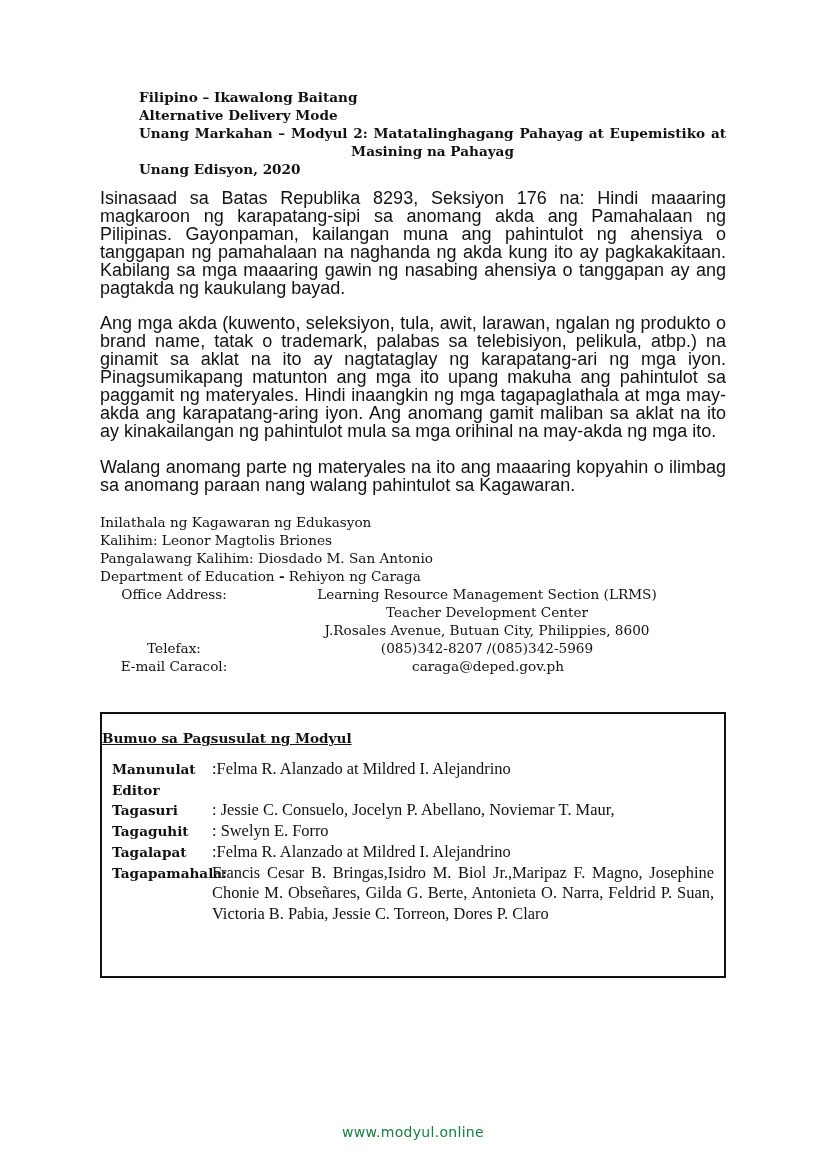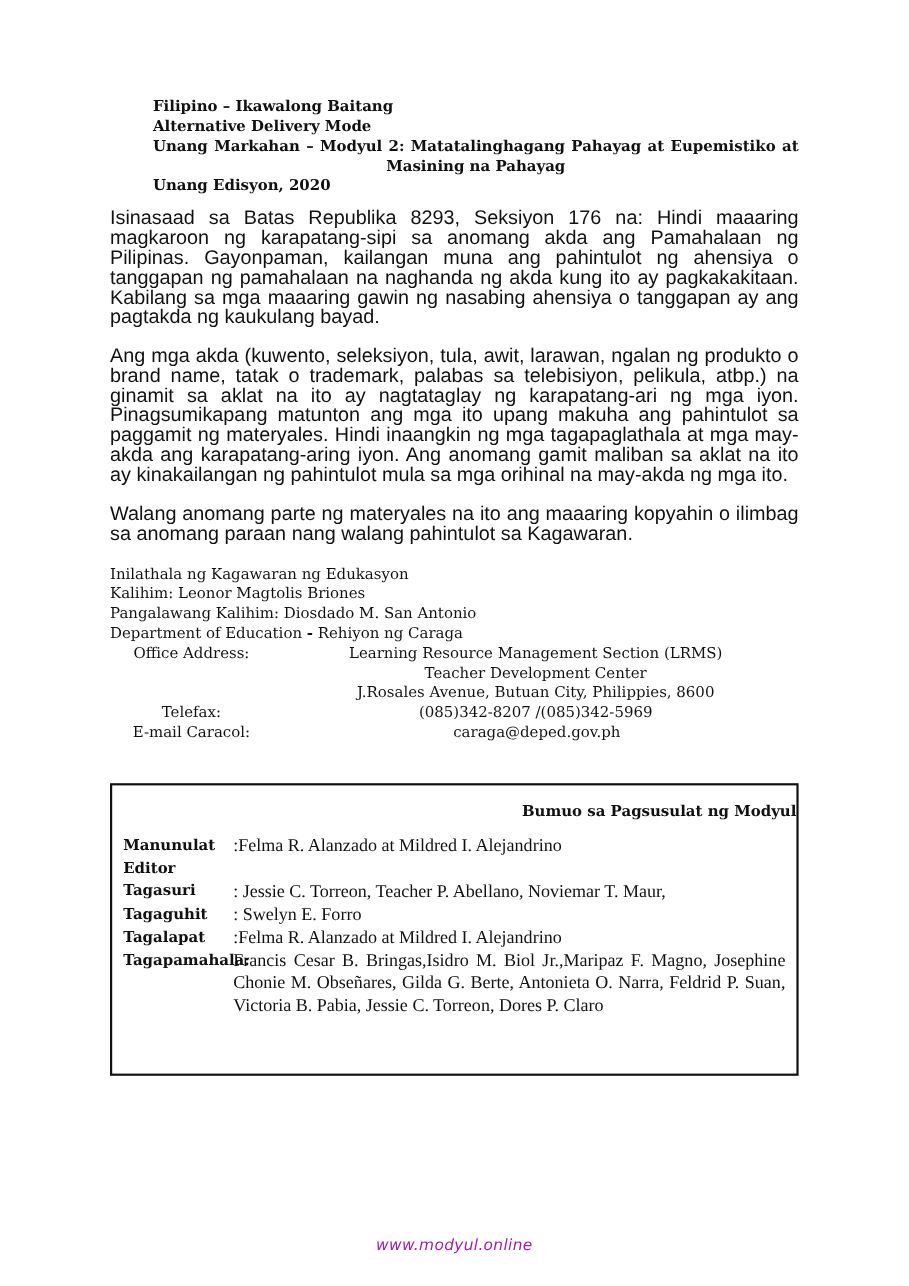--- a/index.html
+++ b/index.html
@@ -7,28 +7,28 @@
     .page { position: absolute; left: 100px; top: 88px; width: 626px; font-family: "DejaVu Serif", "Liberation Serif", serif; }
     .hdr { font-family: "DejaVu Serif", serif; font-weight: bold; font-size: 13.6px; line-height: 18px; margin-left: 39px; }
     .hdr .row-just { text-align: justify; text-align-last: justify; }
     .hdr .center { text-align: center; padding-left: 0; }
     .para { font-family: Liberation Sans, sans-serif; font-size: 18px; line-height: 17.9px; text-align: justify; margin: 0; }
     .info { font-family: "DejaVu Serif", serif; font-size: 13.6px; line-height: 18.1px; }
     .addr-row { display: flex; text-align: center; }
     .addr-label { width: 148px; flex: none; }
     .addr-val { flex: 1; }
     .credits { position: absolute; left: 100px; top: 712px; width: 622px; height: 262px; border: 2px solid #111; box-sizing: content-box; }
-    .credits-title { font-family: "DejaVu Serif", serif; font-weight: bold; font-size: 13.6px; text-align: right; margin-top: 15px; line-height: 18px; }
+    .credits-title { font-family: "DejaVu Serif", serif; font-weight: bold; font-size: 13.6px; text-align: left; margin-top: 15px; line-height: 18px; text-decoration: underline; }
     .cred-list { margin: 12px 10px 0 10px; font-family: "Liberation Serif", serif; font-size: 16.4px; line-height: 20.7px; }
     .cred-row { display: flex; }
     .cred-label { font-family: "DejaVu Serif", serif; font-weight: bold; font-size: 13.6px; width: 100px; flex: none; }
     .cred-val { flex: 1; }
     .cred-row.wide .cred-label { width: 100px; }
     .cred-row.wide .cred-val { text-align: justify; }
-    .watermark { position: absolute; left: 0; width: 826px; top: 1124px; text-align: center; font-family: "DejaVu Sans", sans-serif; font-size: 14px; color: #a21caf; letter-spacing: 0.3px; font-style: italic; }
+    .watermark { position: absolute; left: 0; width: 826px; top: 1124px; text-align: center; font-family: "DejaVu Sans", sans-serif; font-size: 14px; color: #15803d; letter-spacing: 0.3px; }
   </style>
 </head>
 <body>
 
 <div class="page">
   <div class="hdr">
     <div>Filipino – Ikawalong Baitang</div>
     <div>Alternative Delivery Mode</div>
     <div class="row-just">Unang Markahan – Modyul 2: Matatalinghagang Pahayag at Eupemistiko at</div>
     <div class="center">Masining na Pahayag</div>
@@ -73,21 +73,21 @@
     <div class="cred-row">
       <div class="cred-label">Manunulat</div>
       <div class="cred-val">:Felma R. Alanzado at Mildred I. Alejandrino</div>
     </div>
     <div class="cred-row">
       <div class="cred-label">Editor</div>
     </div>
     <div class="cred-row">
       <div class="cred-label">Tagasuri</div>
       <div class="cred-val">
-        <div>: Jessie C. Torreon, Teacher P. Abellano, Noviemar T. Maur,</div>
+        <div>: Jessie C. Consuelo, Jocelyn P. Abellano, Noviemar T. Maur,</div>
       </div>
     </div>
     <div class="cred-row">
       <div class="cred-label">Tagaguhit</div>
       <div class="cred-val">: Swelyn E. Forro</div>
     </div>
     <div class="cred-row">
       <div class="cred-label">Tagalapat</div>
       <div class="cred-val">:Felma R. Alanzado at Mildred I. Alejandrino</div>
     </div>

